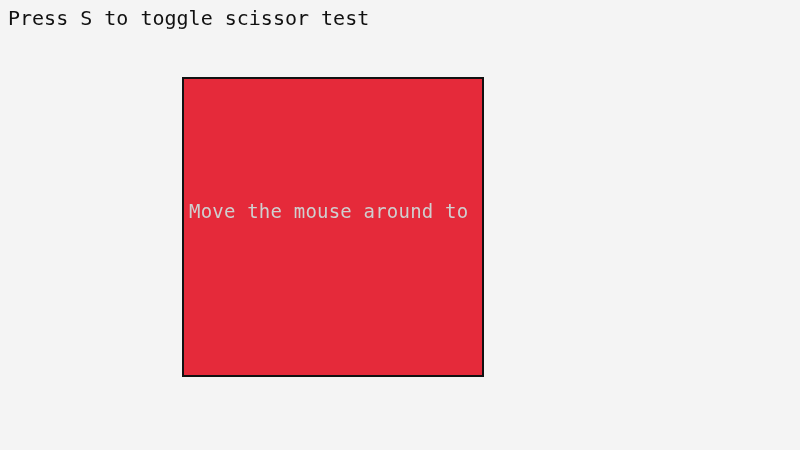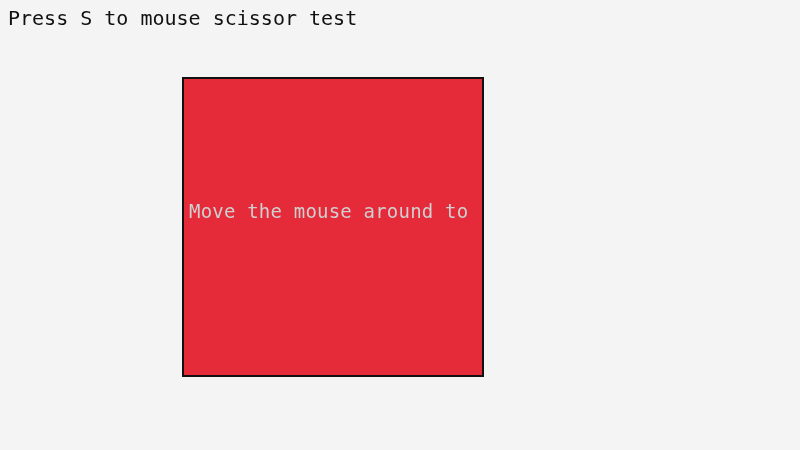--- a/index.html
+++ b/index.html
@@ -58,19 +58,19 @@
     color: #cfcfcf;
     white-space: nowrap;
     letter-spacing: 0.2px;
   }
 </style>
 </head>
 <body>
 
 <div id="app-canvas">
 
-  <div id="header-text">Press S to mouse scissor test</div>
+  <div id="header-text">Press S to toggle scissor test</div>
 
   <div id="scissor-box">
     <div id="scissor-box-label">Move the mouse around to r</div>
   </div>
 
 </div>
 
 </body></html>

